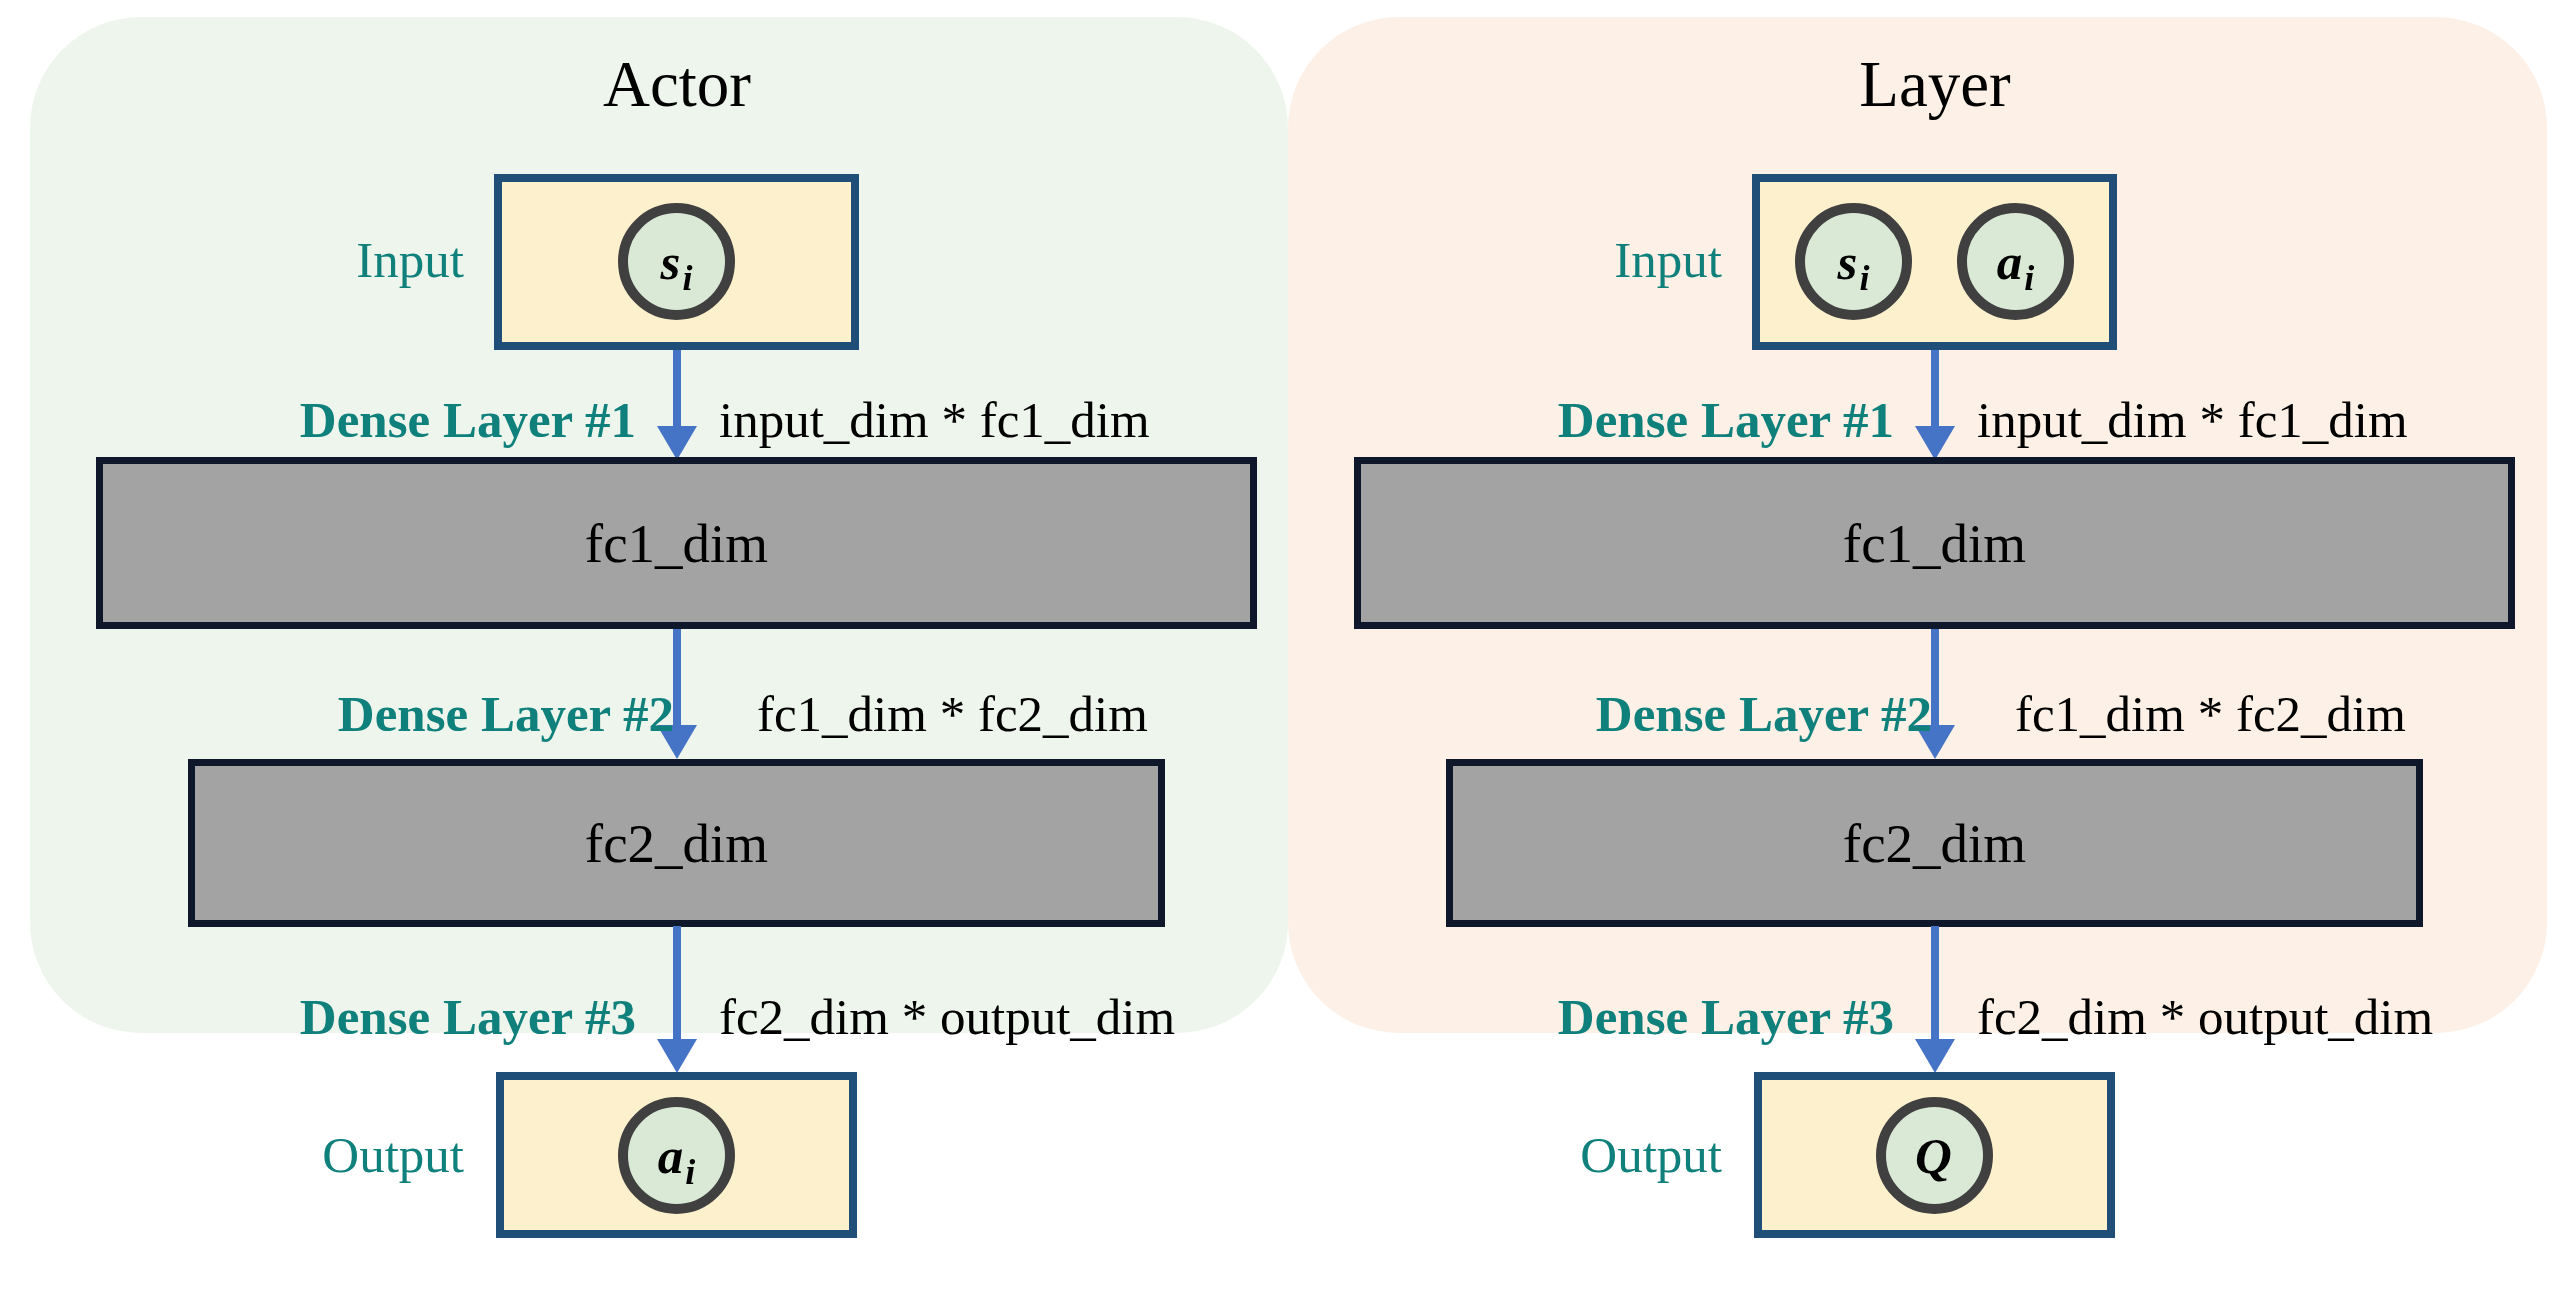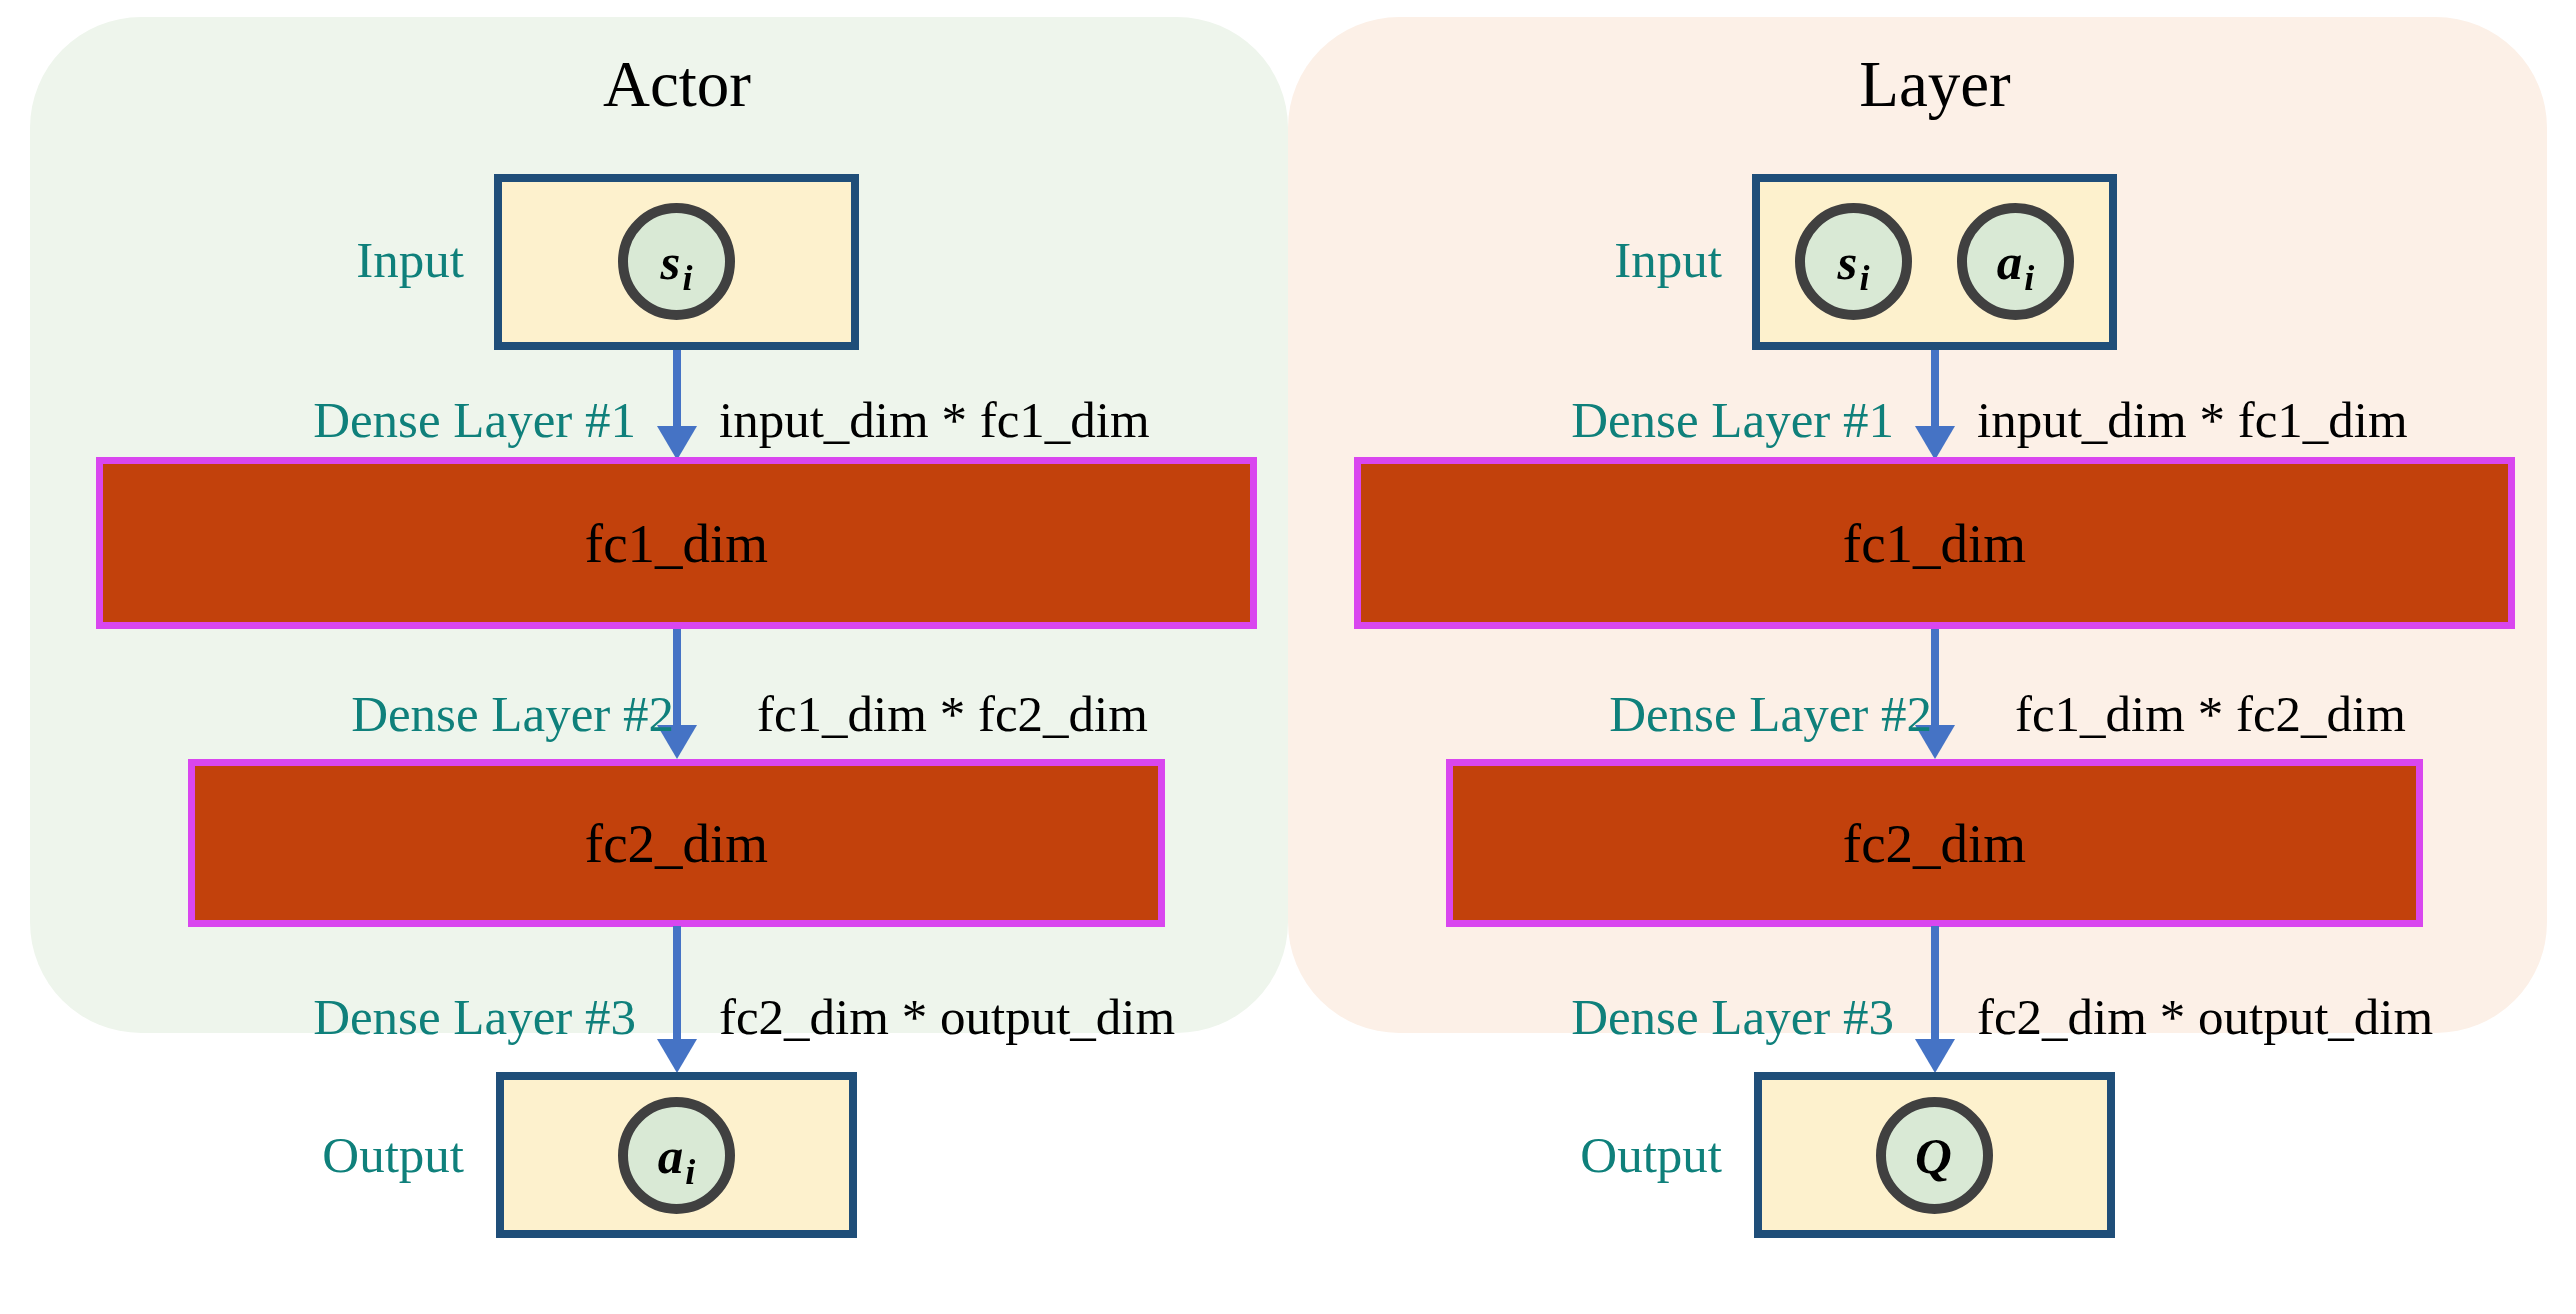--- a/index.html
+++ b/index.html
@@ -82,22 +82,22 @@
     line-height: 61px;
     color: #0f807b;
     white-space: nowrap;
   }
   .side-label.input-label  { top: 213px; }
   .side-label.output-label { top: 1108px; }
 
   .fc-box {
     position: absolute;
     box-sizing: border-box;
-    background: #c2410c;
-    border: 7px solid #d946ef;
+    background: #a3a3a3;
+    border: 7px solid #0f172a;
     display: flex;
     align-items: center;
     justify-content: center;
     font-size: 55px;
     color: #000000;
   }
   .fc1 { left: 66px;  top: 440px; width: 1161px; height: 172px; }
   .fc2 { left: 158px; top: 742px; width: 977px;  height: 168px; }
 
   .arrow-line {
@@ -123,20 +123,21 @@
 
   .layer-name {
     position: absolute;
     left: 0;
     width: 606px;
     text-align: right;
     font-size: 51px;
     line-height: 61px;
     color: #0f807b;
     white-space: nowrap;
+    font-weight: bold;
   }
   .weight-label {
     position: absolute;
     left: 689px;
     width: 553px;
     text-align: left;
     font-size: 51px;
     line-height: 61px;
     color: #000000;
     white-space: nowrap;

